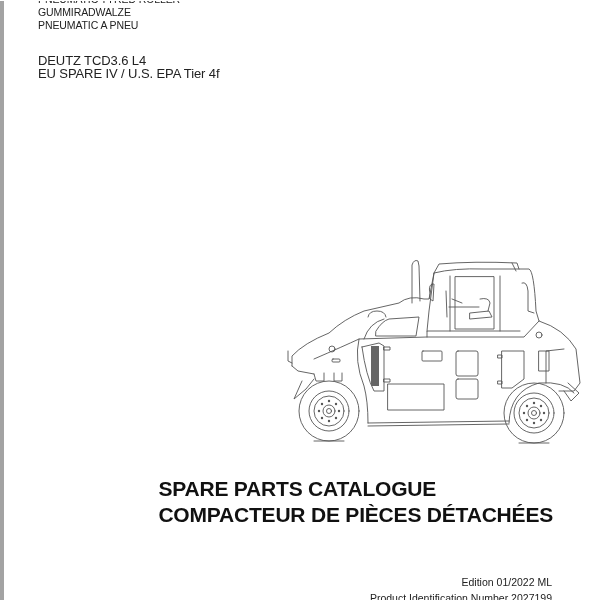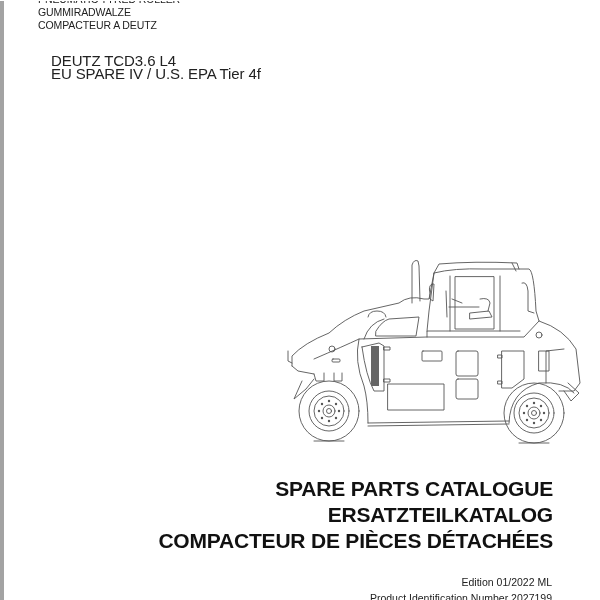--- a/index.html
+++ b/index.html
@@ -31,39 +31,38 @@
       font-size: 10.5px;
       line-height: 13px;
       color: #222;
       letter-spacing: -0.1px;
     }
     .header-block div { white-space: nowrap; }
     .engine-block {
       position: absolute;
       left: 34px;
       top: 53px;
-      font-size: 15px;
+      font-size: 13px;
       line-height: 13px;
       color: #222;
       letter-spacing: -0.1px;
-      margin-left: 13px;
     }
     .engine-block div { white-space: nowrap; }
     .illustration {
       position: absolute;
       left: 280px;
       top: 250px;
       width: 300px;
       height: 195px;
     }
     .titles {
       position: absolute;
       right: 47px;
       top: 475px;
-      text-align: right;
+      text-align: left;
       font-weight: bold;
       font-size: 21px;
       line-height: 26px;
       color: #111;
       letter-spacing: -0.2px;
     }
     .titles div { white-space: nowrap; }
     .edition {
       position: absolute;
       right: 48px;
@@ -87,21 +86,21 @@
     }
   </style>
 </head>
 <body>
 
 <div class="page">
 
   <div class="header-block">
     <div>PNEUMATIC TYRED ROLLER</div>
     <div>GUMMIRADWALZE</div>
-    <div>COMPACTEUR A DEUTZ</div>
+    <div>PNEUMATIC A PNEU</div>
   </div>
 
   <div class="engine-block">
     <div>DEUTZ TCD3.6 L4</div>
     <div>EU SPARE IV / U.S. EPA Tier 4f</div>
   </div>
 
   <div class="illustration">
     <svg width="300" height="195" viewBox="0 0 300 195" fill="none" stroke="#555" stroke-width="0.9" stroke-linejoin="round" stroke-linecap="round">
 
@@ -196,20 +195,19 @@
         <circle cx="243" cy="169" r="1.2"></circle>
         <circle cx="240" cy="162" r="1.2"></circle>
         <circle cx="243" cy="155" r="1.2"></circle>
       </g>
       <path d="M235 192 L265 192"></path>
     </svg>
   </div>
 
   <div class="titles">
     <div>SPARE PARTS CATALOGUE</div>
-    <div>ERSATZTEILKATALOG</div>
     <div>COMPACTEUR DE PIÈCES DÉTACHÉES</div>
   </div>
 
   <div class="edition">Edition 01/2022 ML</div>
   <div class="pin">Product Identification Number 2027199</div>
 
 </div>
 
 </body></html>

